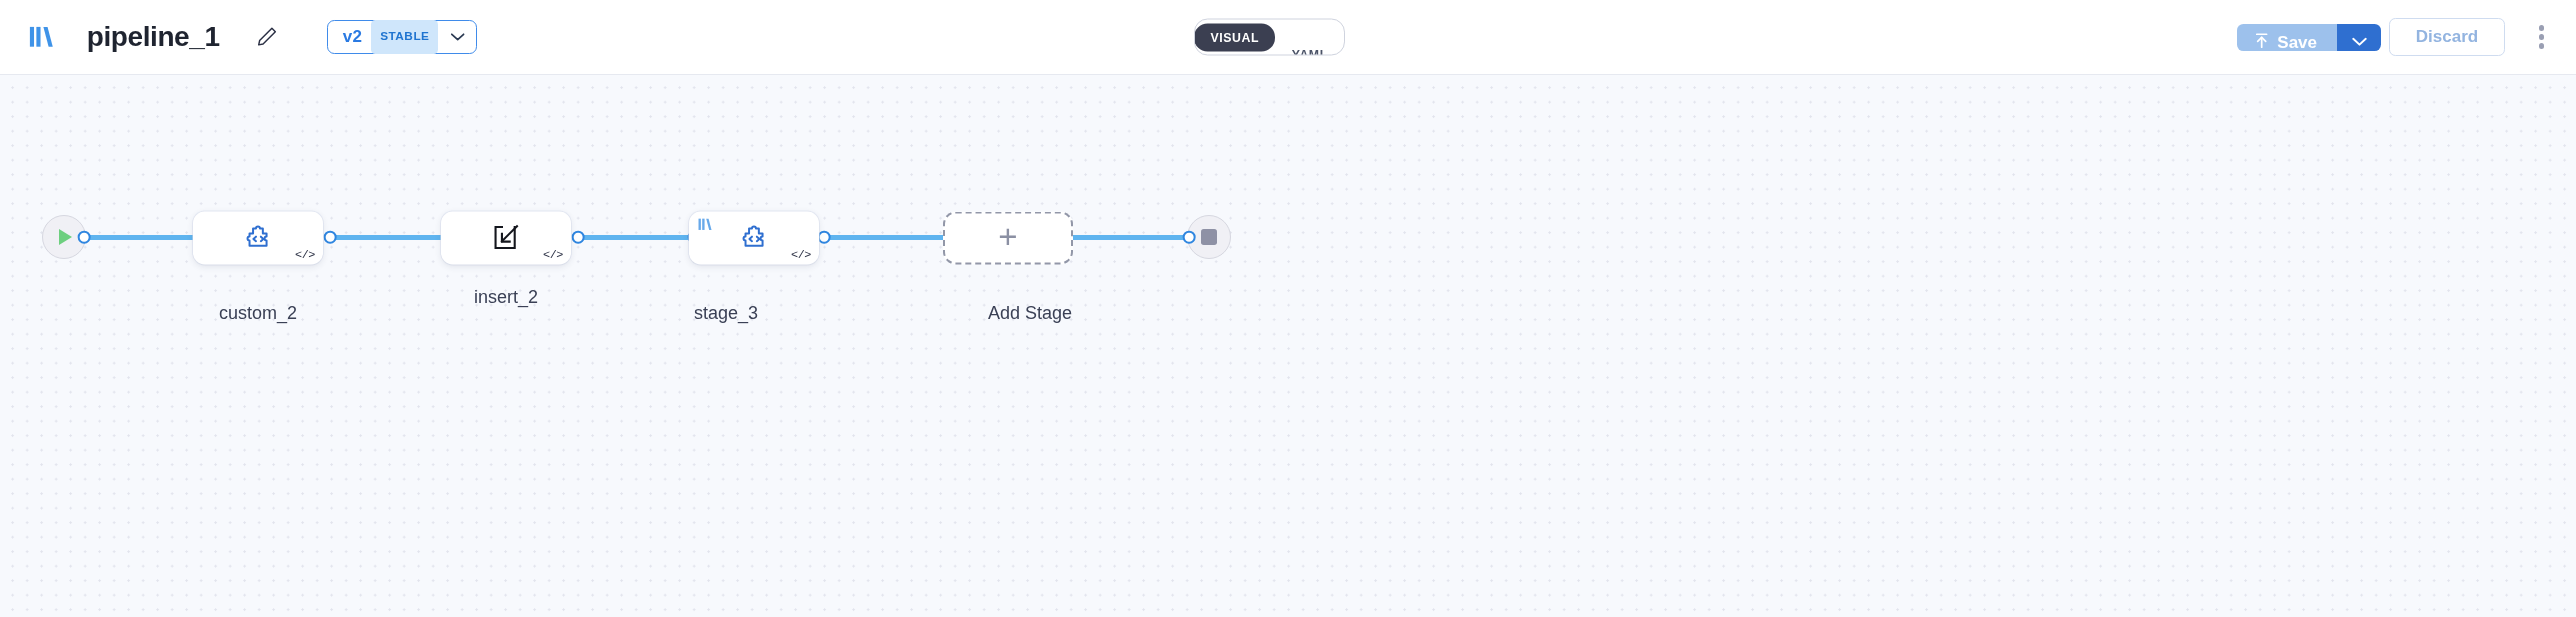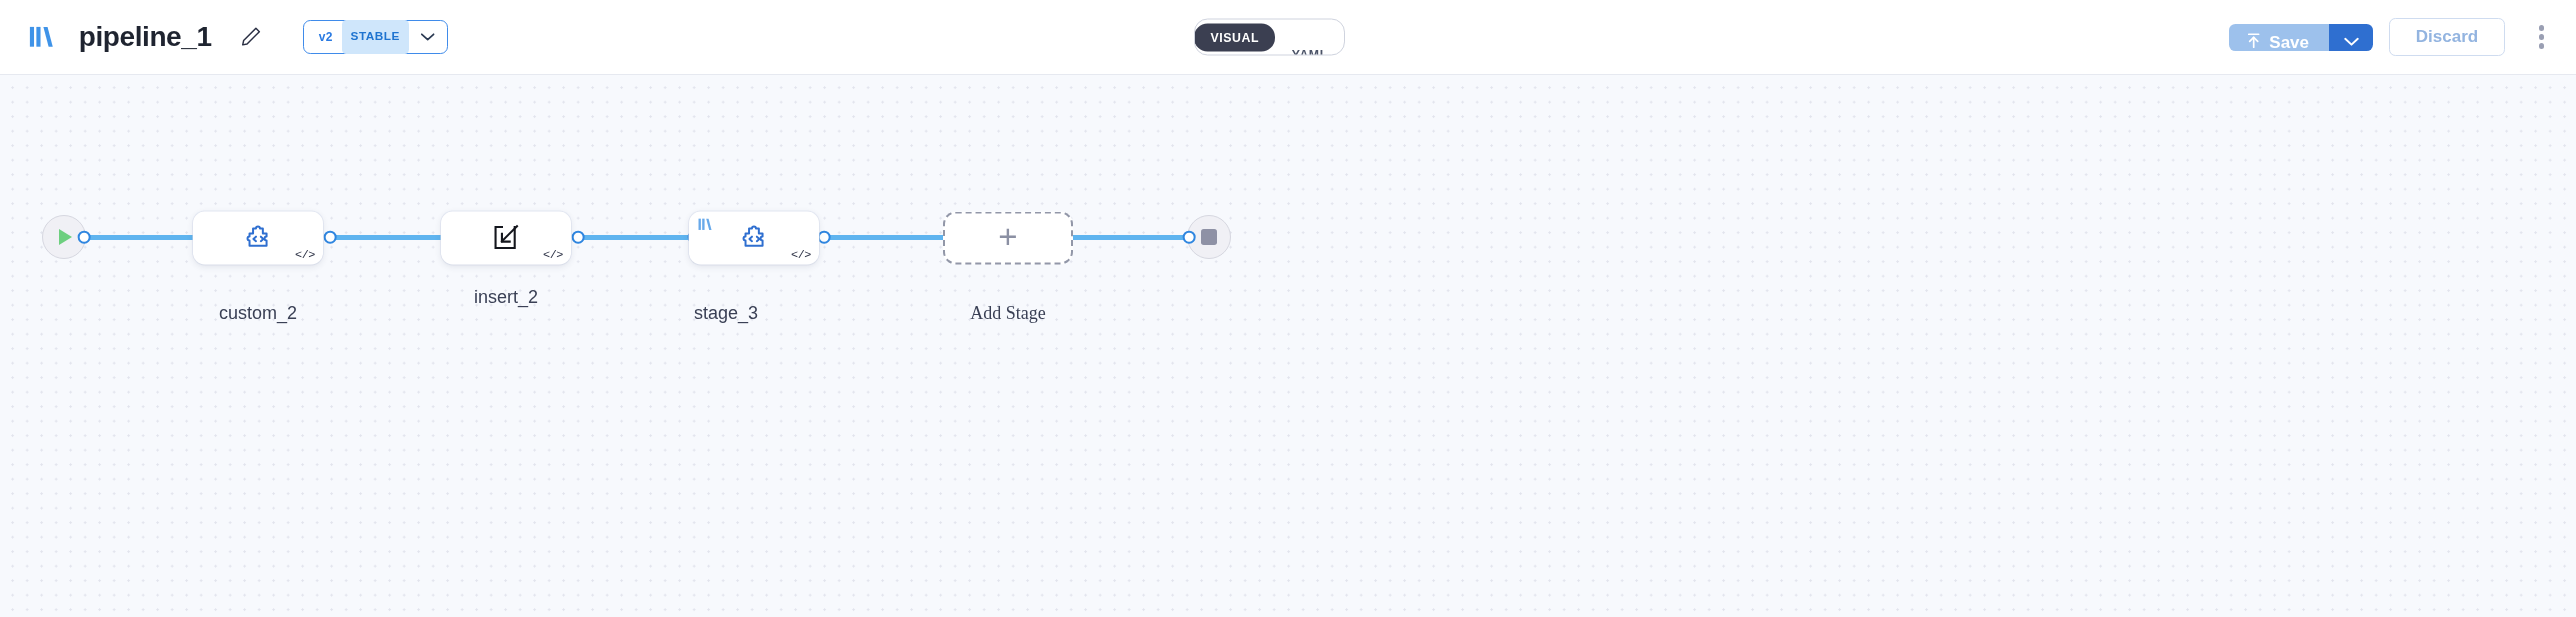--- a/index.html
+++ b/index.html
@@ -28,21 +28,21 @@
     border-bottom: 0.9px solid #e6e9f0;
     display: flex;
     align-items: center;
     position: relative;
     padding: 0 18px 0 27px;
   }
 
   .header-left {
     display: flex;
     align-items: center;
-    gap: 8px;
+    gap: 16px;
   }
 
   .brand-logo {
     width: 31px;
     height: 31px;
     display: flex;
     align-items: center;
     justify-content: center;
     margin-right: 12.7px;
   }
@@ -72,21 +72,21 @@
     gap: 9px;
     height: 34px;
     margin-left: 27px;
     padding: 0 9px 0 14.5px;
     border: 0.9px solid #3f8bea;
     border-radius: 7.3px;
     background: #ffffff;
     cursor: pointer;
   }
   .version-number {
-    font-size: 12px;
+    font-size: 17px;
     font-weight: bold;
     color: #2a7ae2;
     letter-spacing: 0.2px;
   }
   .version-badge {
     background: #cfe6fb;
     color: #1f74d0;
     font-size: 11.8px;
     font-weight: bold;
     letter-spacing: 0.5px;
@@ -174,21 +174,21 @@
     width: 44px;
     height: 38px;
     display: flex;
     align-items: center;
     justify-content: center;
     cursor: pointer;
     border: none;
   }
 
   .discard-btn {
-    margin-left: 16px;
+    margin-left: 8px;
     height: 38px;
     min-width: 116px;
     padding: 0 18px;
     border: 0.9px solid #cfdcf0;
     border-radius: 6.4px;
     background: #ffffff;
     color: #93b4e0;
     font-size: 17px;
     font-weight: bold;
     cursor: default;
@@ -487,21 +487,21 @@
         <span class="node-code-marker">&lt;/&gt;</span>
       </div>
 
       <div class="node add-stage" id="node-3" style="left: 1008px; top: 163px;">
         <span class="plus-glyph">+</span>
       </div>
 
       <div class="node-label" id="label-0" style="left: 258px; top: 228px;">custom_2</div>
       <div class="node-label" id="label-1" style="left: 506px; top: 212px;">insert_2</div>
       <div class="node-label" id="label-2" style="left: 726px; top: 228px;">stage_3</div>
-      <div class="node-label" id="label-3" style="left: 1008px; top: 228px; font-family: Liberation Serif, serif;">Add Stage</div>
+      <div class="node-label" id="label-3" style="left: 1030px; top: 228px;">Add Stage</div>
 
     <div class="port" style="left: 84px; top: 162px; border-color: rgb(47, 134, 224);"></div>
         <div class="port" style="left: 202px; top: 162px; border-color: rgb(47, 134, 224);"></div>
         <div class="port" style="left: 330px; top: 162px; border-color: rgb(47, 134, 224);"></div>
         <div class="port" style="left: 448px; top: 162px; border-color: rgb(47, 134, 224);"></div>
         <div class="port" style="left: 578px; top: 162px; border-color: rgb(47, 134, 224);"></div>
         <div class="port" style="left: 694px; top: 162px; border-color: rgb(47, 134, 224);"></div>
         <div class="port" style="left: 824px; top: 162px; border-color: rgb(47, 134, 224);"></div>
         <div class="port" style="left: 1189px; top: 162px; border-color: rgb(47, 134, 224);"></div>
       </div>

